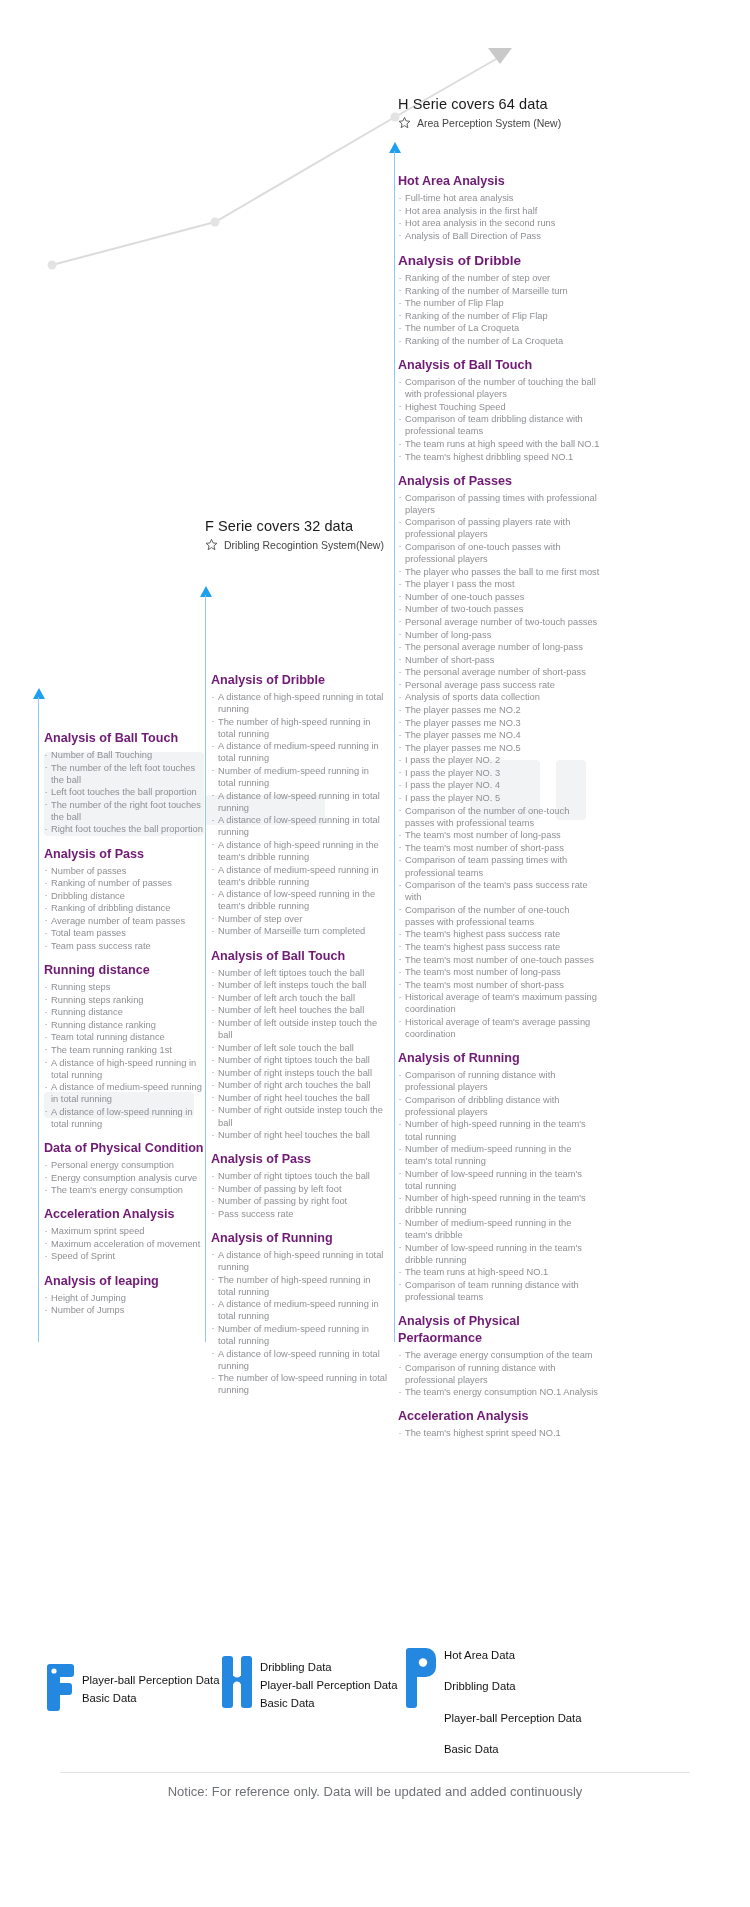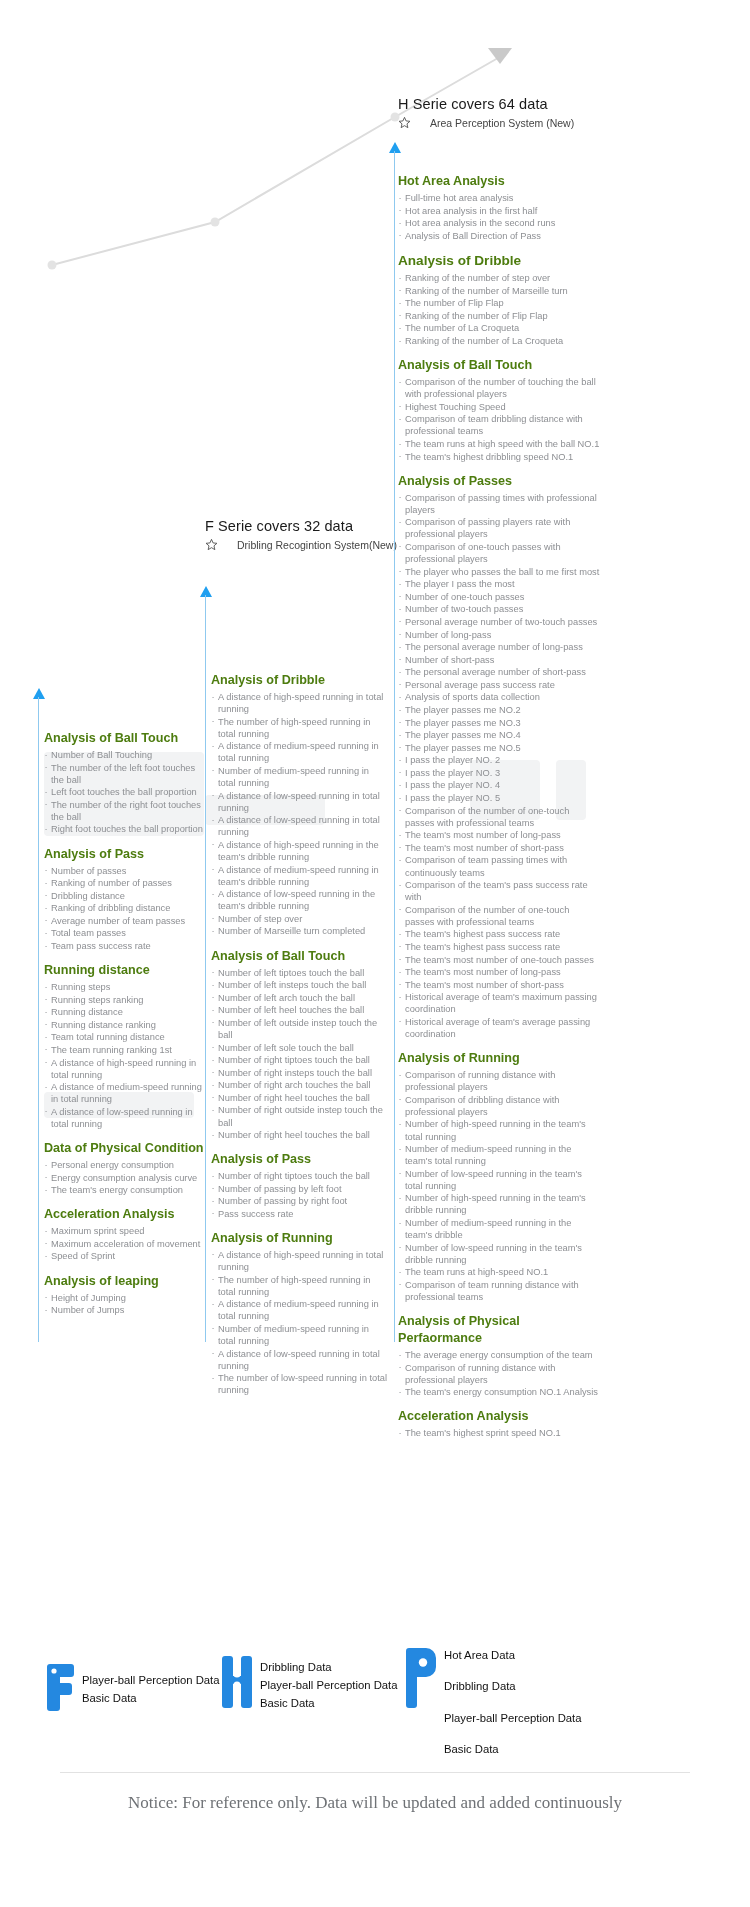--- a/index.html
+++ b/index.html
@@ -15,36 +15,36 @@
 
   
   .trend { position:absolute; left:0; top:0; width:750px; height:300px; pointer-events:none; }
 
   
   .serie-head { position:absolute; }
   .serie-title {
     font-size:14.5px; font-weight:normal; color:#1a1a1a; letter-spacing:.1px;
     white-space:nowrap;
   }
-  .serie-sub { display:flex; align-items:center; gap:19px; margin-top:4px; }
+  .serie-sub { display:flex; align-items:center; gap:6px; margin-top:4px; }
   .serie-sub-text { font-size:10.5px; color:#444; white-space:nowrap; }
   .star-icon { flex:0 0 auto; }
 
   
   .axis { position:absolute; width:12px; }
   .axis .stem { position:absolute; left:5px; top:9px; bottom:0; width:1.3px; background:#8fc9ef; }
   .axis .head { position:absolute; left:0; top:0; width:0; height:0;
                 border-left:6px solid transparent; border-right:6px solid transparent;
                 border-bottom:11px solid #1f9ff0; }
 
   
   .col { position:absolute; }
   .col h3 {
     margin:0 0 2px 0; padding:0;
-    font-size:12.6px; font-weight:bold; color:#4d7c0f; line-height:1.35;
+    font-size:12.6px; font-weight:bold; color:#701a75; line-height:1.35;
   }
   .col h3.big { font-size:13.6px; }
   .col ul { list-style:none; margin:0 0 9px 0; padding:0; }
   .col li {
     font-size:9.3px; line-height:1.3; color:#8d8f93;
     padding-left:7px; position:relative; margin-bottom:0.5px;
   }
   .col li:before { content:"·"; position:absolute; left:0.5px; top:-0.5px; color:#8d8f93; }
   .col .sec { margin-bottom:10px; }
   .col .sec:last-child { margin-bottom:0; }
@@ -58,21 +58,21 @@
   .legend-lines { display:flex; flex-direction:column; gap:6.5px; }
   .legend-lines span { font-size:11.3px; color:#111; line-height:1; white-space:nowrap; }
 
   
   .divider { position:absolute; left:60px; top:1772px; width:630px; height:1px; background:#e2e2e2; }
   .footer { position:absolute; left:0; top:1784px; width:750px; text-align:center; }
   .footer .main {
     font-size:12.4px; font-weight:bold; color:#1b1b1b; line-height:1.45;
     max-width:620px; margin:0 auto;
   }
-  .footer .notice { margin-top:9px; font-size:17px; color:#6f7276;font-family:Liberation Serif, serif; }
+  .footer .notice { margin-top:0; font-size:13px; color:#6f7276; }
 </style>
 </head>
 <body>
 
 <svg class="trend" viewBox="0 0 750 300">
   <polyline points="52,265 215,222 395,117 498,58" fill="none" stroke="#dcdcdc" stroke-width="2"></polyline>
   <circle cx="52" cy="265" r="4.5" fill="#e3e3e3"></circle>
   <circle cx="215" cy="222" r="4.5" fill="#e3e3e3"></circle>
   <circle cx="395" cy="117" r="4.5" fill="#e3e3e3"></circle>
   <polygon points="488,48 512,48 500,64" fill="#c9c9c9"></polygon>
@@ -287,21 +287,21 @@
         <li>The player passes me NO.3</li>
         <li>The player passes me NO.4</li>
         <li>The player passes me NO.5</li>
         <li>I pass the player NO. 2</li>
         <li>I pass the player NO. 3</li>
         <li>I pass the player NO. 4</li>
         <li>I pass the player NO. 5</li>
         <li>Comparison of the number of one-touch passes with professional teams</li>
         <li>The team's most number of long-pass</li>
         <li>The team's most number of short-pass</li>
-        <li>Comparison of team passing times with continuously teams</li>
+        <li>Comparison of team passing times with professional teams</li>
         <li>Comparison of the team's pass success rate with</li>
         <li>Comparison of the number of one-touch passes with professional teams</li>
         <li>The team's highest pass success rate</li>
         <li>The team's highest pass success rate</li>
         <li>The team's most number of one-touch passes</li>
         <li>The team's most number of long-pass</li>
         <li>The team's most number of short-pass</li>
         <li>Historical average of team's maximum passing coordination</li>
         <li>Historical average of team's average passing coordination</li>
       </ul>

